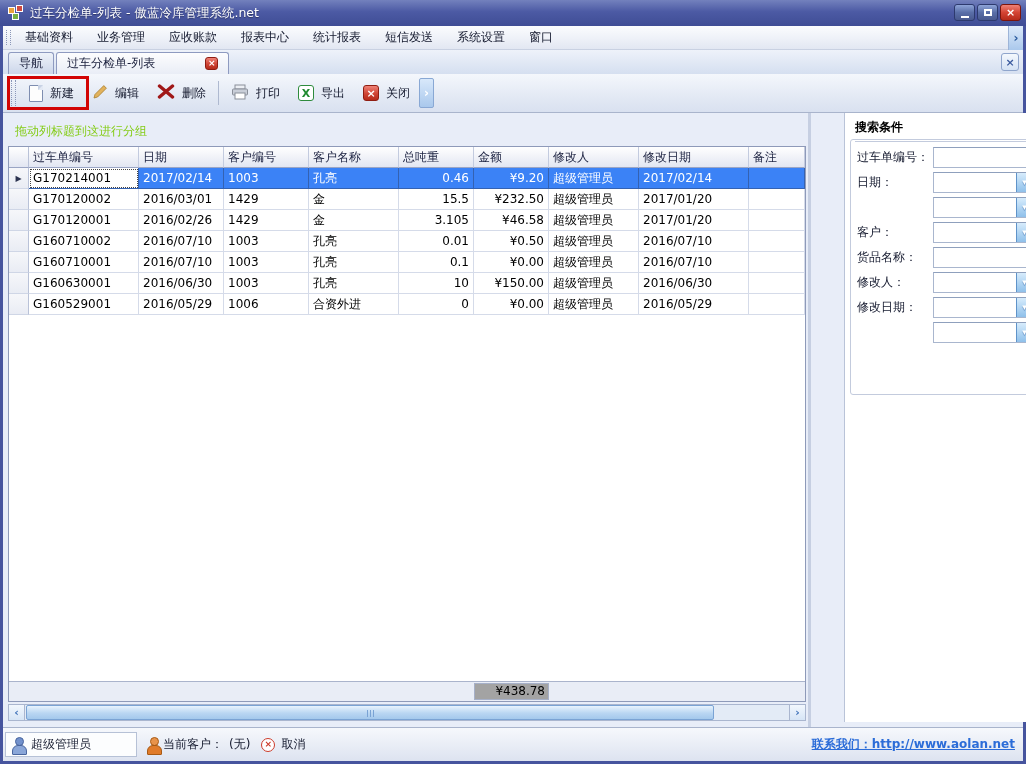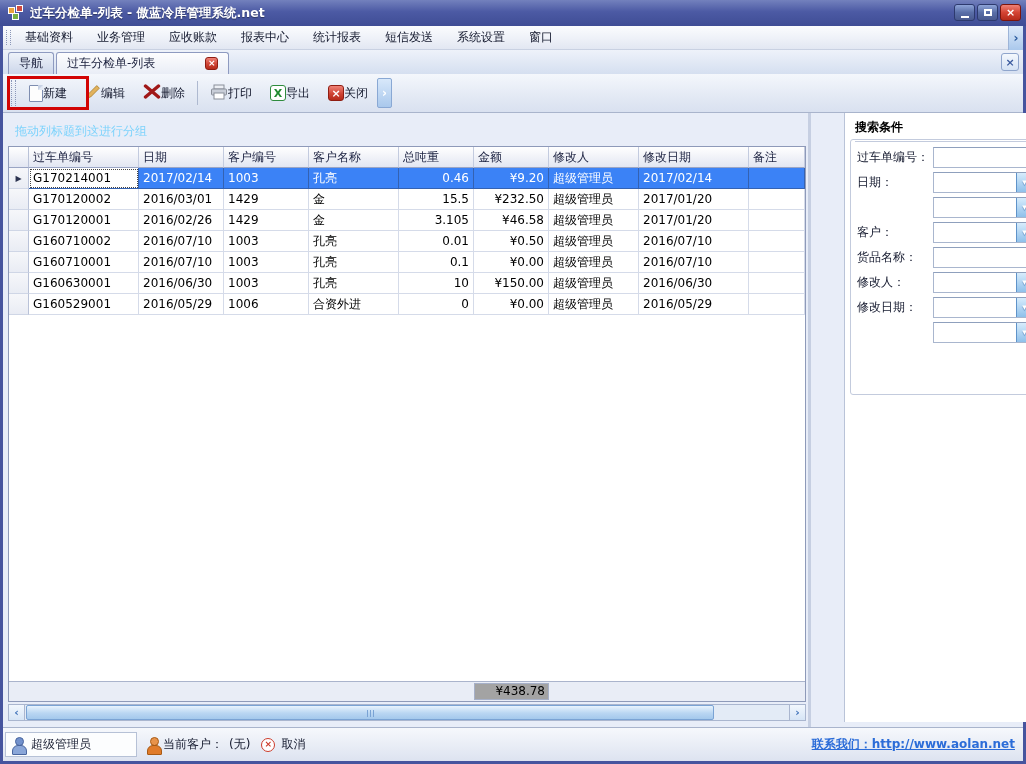--- a/index.html
+++ b/index.html
@@ -8,21 +8,21 @@
   .window { position:relative; width:1026px; height:764px; background:#46549e; overflow:hidden; }
 
   
   .titlebar { position:absolute; left:0; top:0; width:1026px; height:26px;
     background:linear-gradient(#7381bd,#4c5aa4 45%,#3f4d95); display:flex; align-items:center; }
   .app-icon { position:relative; width:16px; height:16px; margin:0 6px 0 8px; }
   .app-icon i { position:absolute; width:7px; height:7px; border:1px solid #fff; }
   .app-icon .s1 { left:0; top:2px; background:#e8a33d; }
   .app-icon .s2 { left:8px; top:0; background:#cf4a3f; }
   .app-icon .s3 { left:4px; top:8px; background:#76b043; }
-  .title-text { color:#fff; font-weight:700; font-size:12.5px; text-shadow:0 1px 1px rgba(0,0,0,.4); }
+  .title-text { color:#fff; font-weight:400; font-size:12.5px; text-shadow:0 1px 1px rgba(0,0,0,.4); }
   .win-controls { position:absolute; right:5px; top:4px; display:flex; gap:2px; }
   .wc { width:21px; height:17px; border-radius:3px; border:1px solid #2d3a6e; color:#fff;
     display:flex; align-items:center; justify-content:center; font-size:11px; font-weight:bold;
     background:linear-gradient(#8ea4d8,#5a6fa8 50%,#49598f); }
   .wc.close { background:linear-gradient(#ef8277,#d44434 50%,#b52a1a); border-color:#7c150c; }
   .glyph-min { display:block; width:8px; height:2px; background:#fff; margin-top:8px; }
   .glyph-max { display:block; width:8px; height:7px; border:2px solid #fff; }
 
   
   .menubar { position:absolute; left:3px; top:26px; width:1020px; height:24px;
@@ -47,40 +47,40 @@
     display:flex; align-items:center; justify-content:center; line-height:1; }
   .tabstrip-close { position:absolute; right:4px; top:3px; width:18px; height:18px; border:1px solid #8fa5cc;
     border-radius:3px; background:linear-gradient(#f4f8fd,#d4e2f4); color:#3a5a9e; font-weight:bold;
     font-size:11px; display:flex; align-items:center; justify-content:center; line-height:1; }
 
   
   .toolbar { position:absolute; left:3px; top:74px; width:1020px; height:39px;
     background:linear-gradient(#f4f7fc,#e3e9f4 60%,#d9e1f0); border-bottom:1px solid #a9b4cc;
     display:flex; align-items:center; padding-left:4px; }
   .grip.tall { height:26px; margin:0 4px; }
-  .tb-btn { display:flex; align-items:center; gap:0; padding:0 9px; height:30px; color:#14192e; cursor:default; }
+  .tb-btn { display:flex; align-items:center; gap:7px; padding:0 9px; height:30px; color:#14192e; cursor:default; }
   .tb-sep { width:1px; height:24px; background:#aeb9d0; margin:0 3px; }
   .tb-chev { width:15px; height:30px; border:1px solid #89a8d4; border-radius:2px;
     background:linear-gradient(#d8e8fa,#a9c8ec); color:#fff; font-weight:bold;
     display:flex; align-items:center; justify-content:center; }
   .icon-doc { position:relative; width:14px; height:17px; background:#fdfdfd; border:1px solid #7e8db0; border-radius:1px; }
   .icon-doc::after { content:""; position:absolute; right:-1px; top:-1px; width:0; height:0;
     border-left:5px solid #c8d2e4; border-top:5px solid #e3e9f4; transform:rotate(90deg); }
   .icon-excel { width:16px; height:16px; background:#fff; border:1px solid #2e8b3d; border-radius:3px;
     color:#1f8a2f; font-weight:bold; font-size:11px; display:flex; align-items:center; justify-content:center; line-height:1; }
   .icon-closebox { width:16px; height:16px; border:1px solid #8f1d12; border-radius:3px;
     background:linear-gradient(#ef8277,#cf4434 55%,#b52a1a); color:#fff; font-weight:bold; font-size:11px;
     display:flex; align-items:center; justify-content:center; line-height:1; }
   .red-box { position:absolute; left:7px; top:76px; width:82px; height:34px;
     border:3px solid #d20404; z-index:20; pointer-events:none; }
 
   
   .workspace { position:absolute; left:3px; top:113px; width:1020px; height:614px; background:#e8edf8; }
   .group-hint { position:absolute; left:8px; top:115px; width:798px; height:31px;
-    color:#7dd3fc; padding:8px 0 0 7px; }
+    color:#84cc16; padding:8px 0 0 7px; }
 
   .grid { position:absolute; left:8px; top:146px; width:798px; height:556px;
     border:1px solid #8e9ab9; background:#fff; display:flex; flex-direction:column; }
   .grid-header { display:flex; height:21px; flex:none; }
   .gh-cell { flex:none; background:linear-gradient(#ffffff,#eef0f7 60%,#e2e6f2);
     border-right:1px solid #c3cbdf; border-bottom:1px solid #9aa5c4;
     padding:0 4px; line-height:20px; color:#1b2140; overflow:hidden; white-space:nowrap; }
   .grid-rows { flex:1; overflow:hidden; }
   .g-row { display:flex; height:21px; }
   .g-cell { flex:none; border-right:1px solid #d5dbe9; border-bottom:1px solid #d5dbe9;

